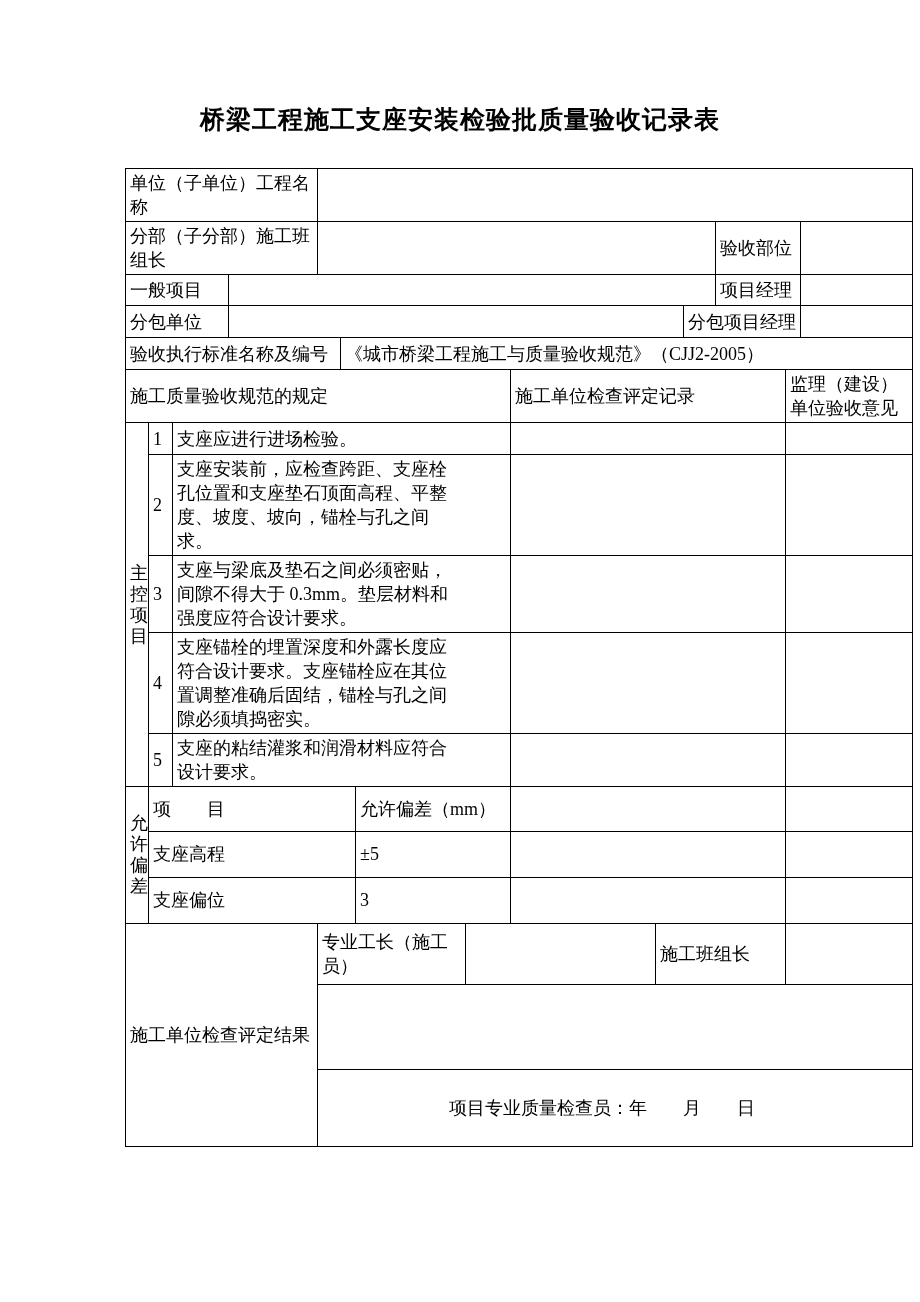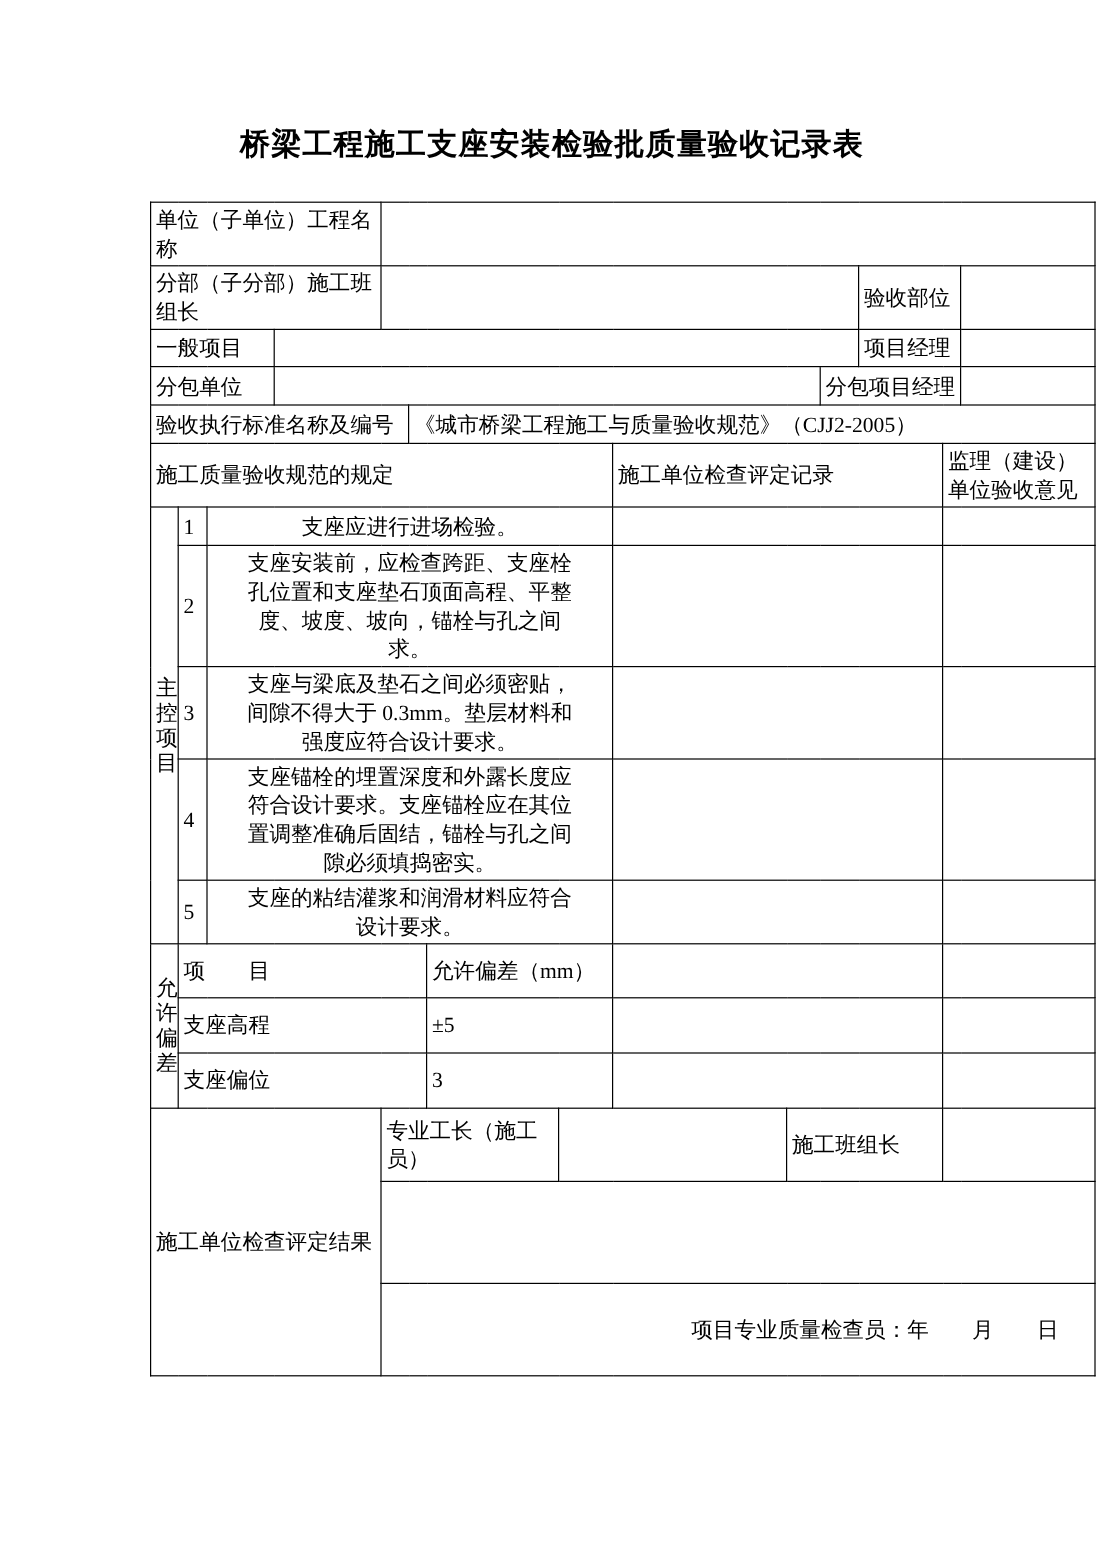--- a/index.html
+++ b/index.html
@@ -6,23 +6,23 @@
   html, body { margin: 0; padding: 0; }
   body { background: #ffffff; font-family: "Liberation Serif", "DejaVu Serif", serif; color: #000; }
   .page { position: relative; width: 920px; height: 1302px; background: #ffffff; overflow: hidden; margin: 0 auto; }
   .doc-title { position: absolute; left: 0; top: 103px; width: 920px; text-align: center; font-size: 25px; font-weight: bold; letter-spacing: 1px; }
   table.form { position: absolute; left: 125px; top: 168px; width: 787px; border-collapse: collapse; table-layout: fixed; font-size: 18px; }
   .form td { border: 1px solid #000; padding: 2px 4px; vertical-align: middle; line-height: 24px; white-space: pre-line; word-break: break-all; overflow: hidden; margin-left: 12px; }
   .c { text-align: left; }
   .vert { padding: 0; }
   .vert .vtext { width: 20px; margin: 0 auto; word-break: break-all; line-height: 21px; text-align: left; }
   .sup-head { line-height: 21px; padding: 1px 3px; }
-  .item-text { padding-left: 6px; text-align: center; }
+  .item-text { padding-left: 6px; }
   .result-label { padding-left: 5px; }
-  .sig-row { display: flex; justify-content: flex-end; align-items: center; width: 100%; }
+  .sig-row { display: flex; justify-content: center; align-items: center; width: 100%; }
   .sig-row .date { padding-right: 26px; white-space: pre; }
 </style>
 </head>
 <body>
 
 <div class="page">
 
   <div class="doc-title">桥梁工程施工支座安装检验批质量验收记录表</div>
 
   <table class="form">

